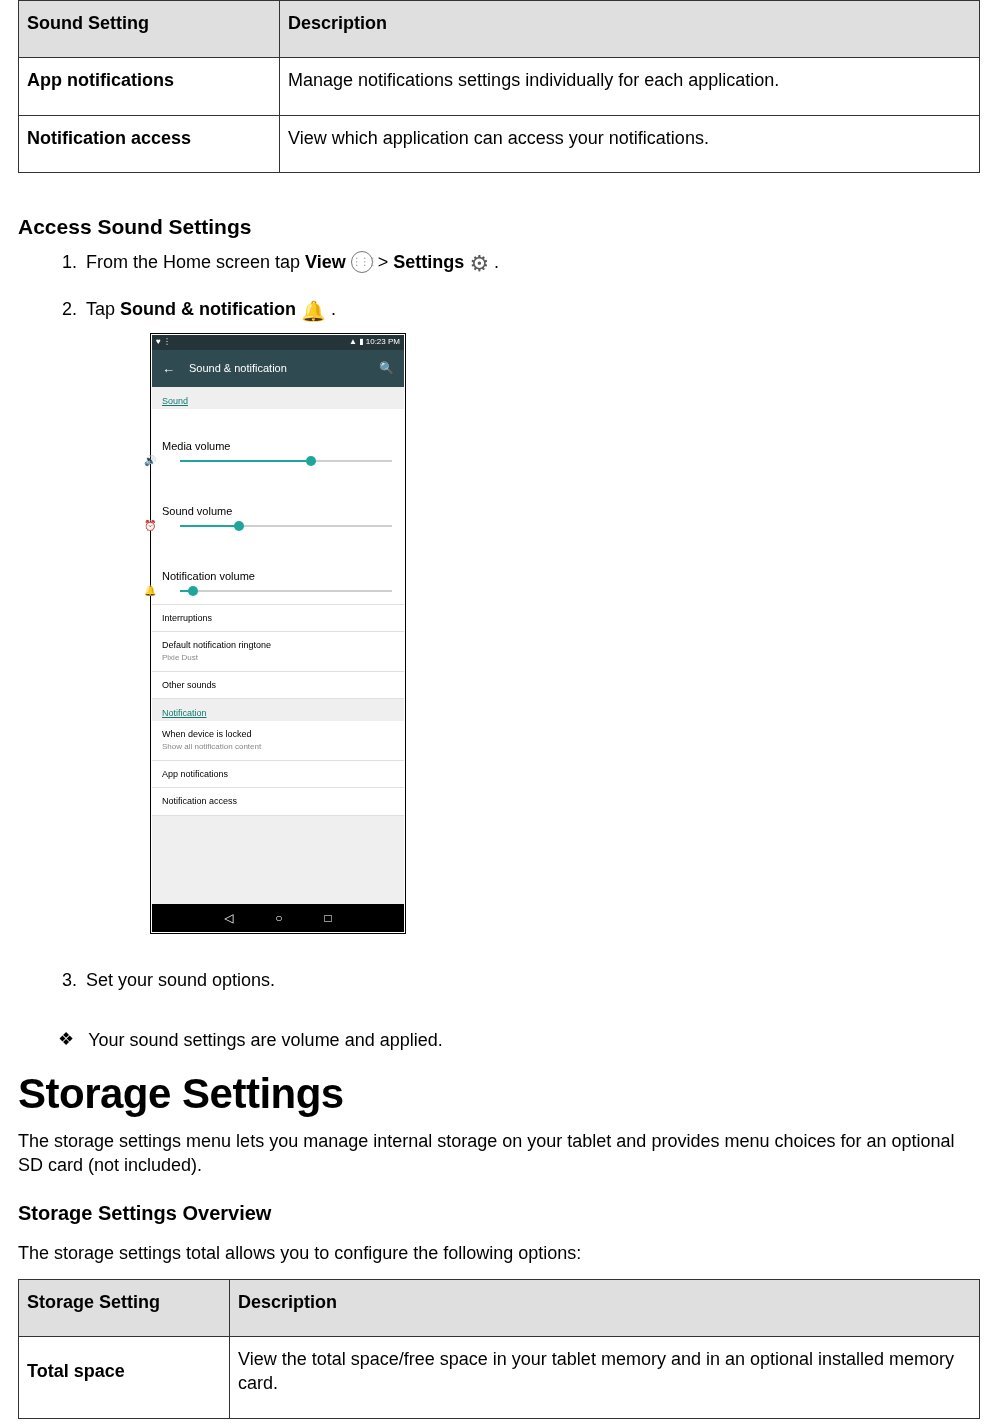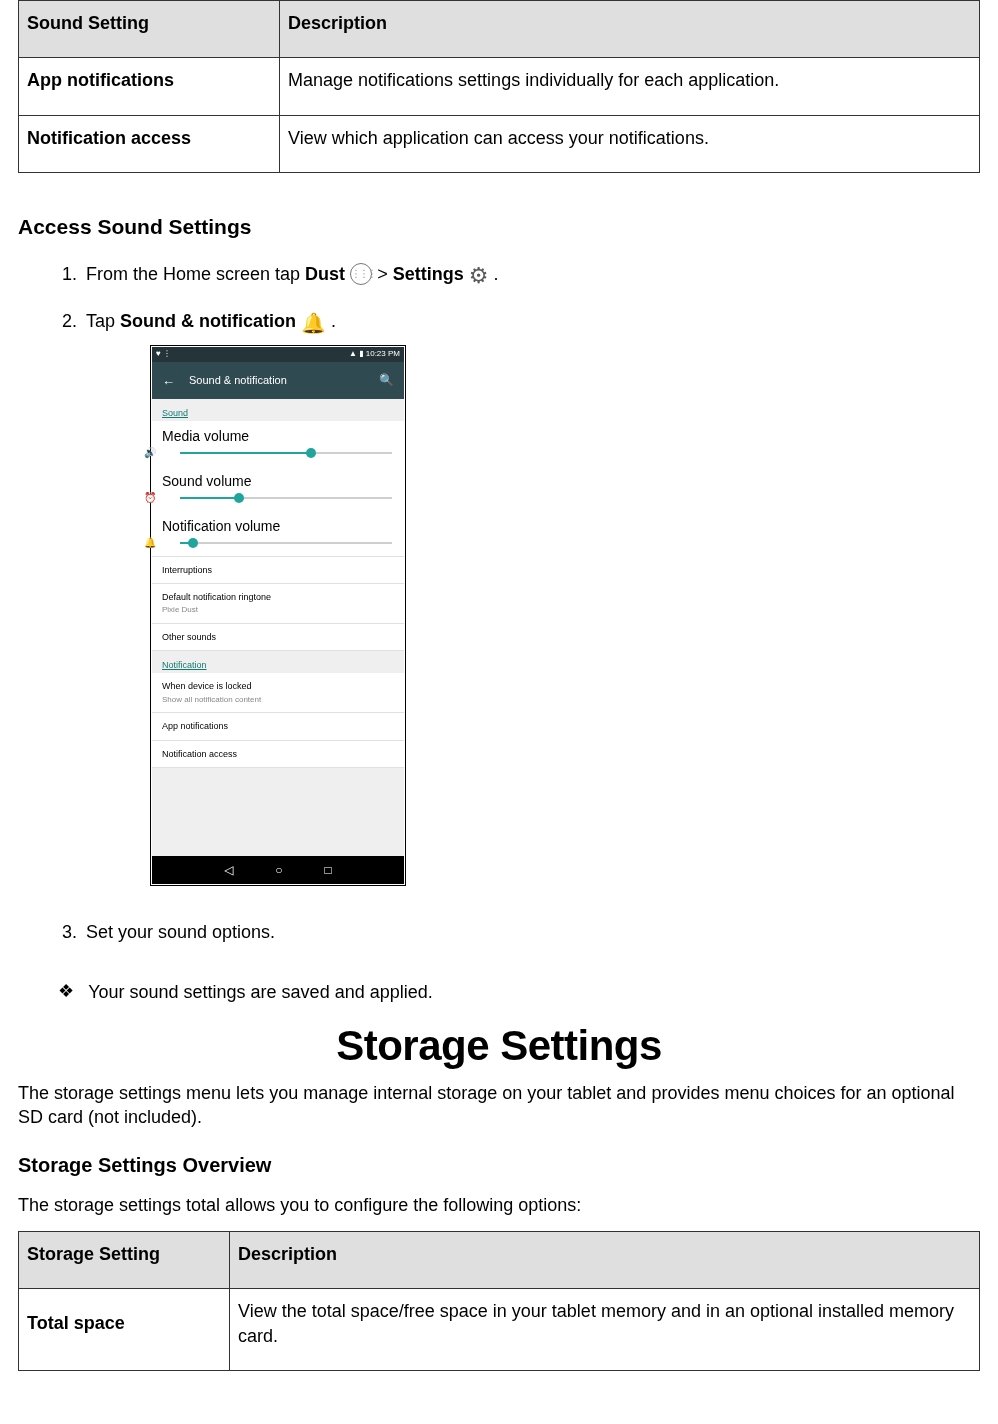--- a/index.html
+++ b/index.html
@@ -29,42 +29,41 @@
     padding-bottom: 22px;
   }
   .label-cell {
     width: 261px;
     font-weight: bold;
   }
   .label-cell-v { width: 211px; font-weight: bold; vertical-align: middle; }
   h3.subtitle {
     font-size: 21px;
     font-weight: bold;
-    margin: 40px 0 20px 0;
+    margin: 40px 0 8px 0;
   }
   ol.steps {
     list-style: decimal;
     margin: 0 0 18px 64px;
     padding: 0;
   }
   ol.steps li { padding: 0 0 18px 4px; }
   .bullet-row {
     margin: 0 0 14px 40px;
     display: flex;
     gap: 14px;
     align-items: flex-start;
   }
   .diamond { font-size: 18px; line-height: 1.3; }
   h1.big {
     font-family: Arial, sans-serif;
     font-size: 42px;
     font-weight: 900;
     margin: 6px 0 2px 0;
     letter-spacing: -0.5px;
-    text-align: center;
   }
   p.body {
     font-size: 18px;
     margin: 6px 0 14px 0;
   }
   h3.subsubtitle {
     font-size: 20px;
     font-weight: bold;
     margin: 22px 0 14px 0;
   }
@@ -125,21 +124,21 @@
     text-decoration: underline;
   }
   .row {
     background: #fff;
     border-bottom: 1px solid #e0e0e0;
     padding: 7px 10px;
     font-size: 9px;
   }
   .row .sub { color:#888; font-size:8px; margin-top:2px; }
   .slider-row { background:#fff; padding:6px 10px 10px 10px; }
-  .slider-row .lbl { font-size:14px; margin-bottom:4px; }
+  .slider-row .lbl { font-size:11px; margin-bottom:4px;margin-top:24px; }
   .slider {
     height: 2px; background: #cfcfcf; position: relative; margin:6px 2px 2px 18px;
   }
   .slider::before {
     content:""; position:absolute; left:0; top:0; height:2px; background:#1fa59b;
   }
   .slider::after {
     content:""; position:absolute; top:-4px; width:10px; height:10px;
     border-radius:50%; background:#1fa59b;
   }
@@ -175,21 +174,21 @@
     <td class="label-cell">Notification access</td>
     <td>View which application can access your notifications.</td>
   </tr>
 </tbody>
   </table>
 
 <h3 class="subtitle">Access Sound Settings</h3>
 
 <ol class="steps">
   <li>
-    <span>From the Home screen tap </span><b>Dust</b>
+    <span>From the Home screen tap </span><b>View</b>
     <span class="inline-icon icon-apps"></span>
     <span> &gt; </span><b>Settings</b>
     <span class="inline-icon icon-gear">⚙</span><span> .</span>
   </li>
   <li>
     <span>Tap </span><b>Sound &amp; notification</b>
     <span class="inline-icon icon-bell">🔔</span><span> .</span>
 
     
     <div class="phone">
@@ -245,21 +244,21 @@
         <span>○</span>
         <span>□</span>
       </div>
     </div>
   </li>
   <li>Set your sound options.</li>
 </ol>
 
 <div class="bullet-row">
   <span class="diamond">❖</span>
-  <span>Your sound settings are saved and applied.</span>
+  <span>Your sound settings are volume and applied.</span>
 </div>
 
 <h1 class="big">Storage Settings</h1>
 <p class="body">The storage settings menu lets you manage internal storage on your tablet and provides menu choices for an optional SD card (not included).</p>
 
 <h3 class="subsubtitle">Storage Settings Overview</h3>
 <p class="body">The storage settings total allows you to configure the following options:</p>
 
 <table>
   <tbody>

